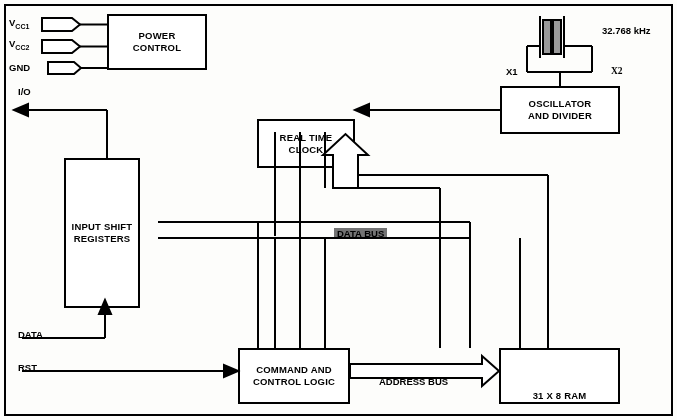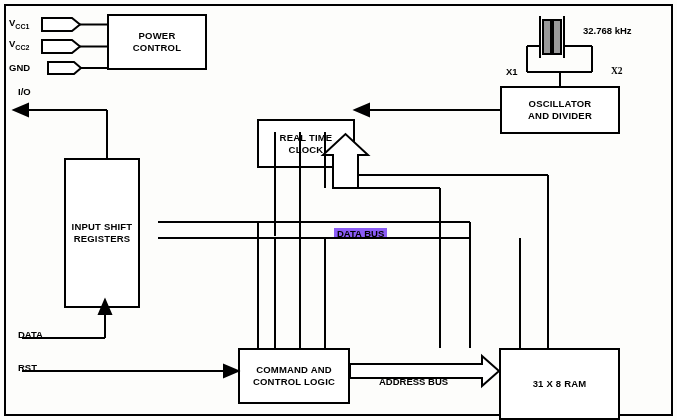--- a/index.html
+++ b/index.html
@@ -33,36 +33,36 @@
   </div>
 
   <div class="box" style="left:64px;top:158px;width:76px;height:150px;justify-content:center;">
     <span>INPUT SHIFT<br>REGISTERS</span>
   </div>
 
   <div class="box" style="left:238px;top:348px;width:112px;height:56px;">
     <span>COMMAND AND<br>CONTROL LOGIC</span>
   </div>
 
-  <div class="box" style="left:499px;top:348px;width:121px;height:72px;">
+  <div class="box" style="left:499px;top:348px;width:121px;height:56px;align-items:flex-end;">
     <span>31 X 8 RAM</span>
   </div>
 
   <div class="lbl" style="left:9px;top:17px;">V<span class="sub">CC1</span></div>
   <div class="lbl" style="left:9px;top:38px;">V<span class="sub">CC2</span></div>
   <div class="lbl" style="left:9px;top:62px;">GND</div>
   <div class="lbl" style="left:18px;top:86px;">I/O</div>
   <div class="lbl" style="left:18px;top:329px;">DATA</div>
   <div class="lbl" style="left:18px;top:362px;text-align:center;">RST</div>
 
-  <div class="lbl" style="left:583px;top:25px;">32.768 kHz</div>
+  <div class="lbl" style="left:602px;top:25px;">32.768 kHz</div>
   <div class="lbl" style="left:506px;top:66px;">X1</div>
   <div class="lbl" style="left:611px;top:66px;font-family:Liberation Serif, serif;">X2</div>
 
-  <div class="lbl" style="left:334px;top:228px;background:#8b5cf6;padding:0 3px;">DATA BUS</div>
+  <div class="lbl" style="left:334px;top:228px;background:#737373;padding:0 3px;">DATA BUS</div>
   <div class="lbl" style="left:376px;top:376px;background:#fdfdfb;padding:0 3px;">ADDRESS BUS</div>
 
   <svg class="ov" xmlns="http://www.w3.org/2000/svg">
     <g stroke="#000" stroke-width="2" fill="none">
 
       <polygon points="42,18 72,18 80,24.5 72,31 42,31" fill="#fff"></polygon>
       <line x1="80" y1="24.5" x2="107" y2="24.5"></line>
       <polygon points="42,40 72,40 80,46.5 72,53 42,53" fill="#fff"></polygon>
       <line x1="80" y1="46.5" x2="107" y2="46.5"></line>
       <polygon points="48,62 74,62 81,68 74,74 48,74" fill="#fff"></polygon>

